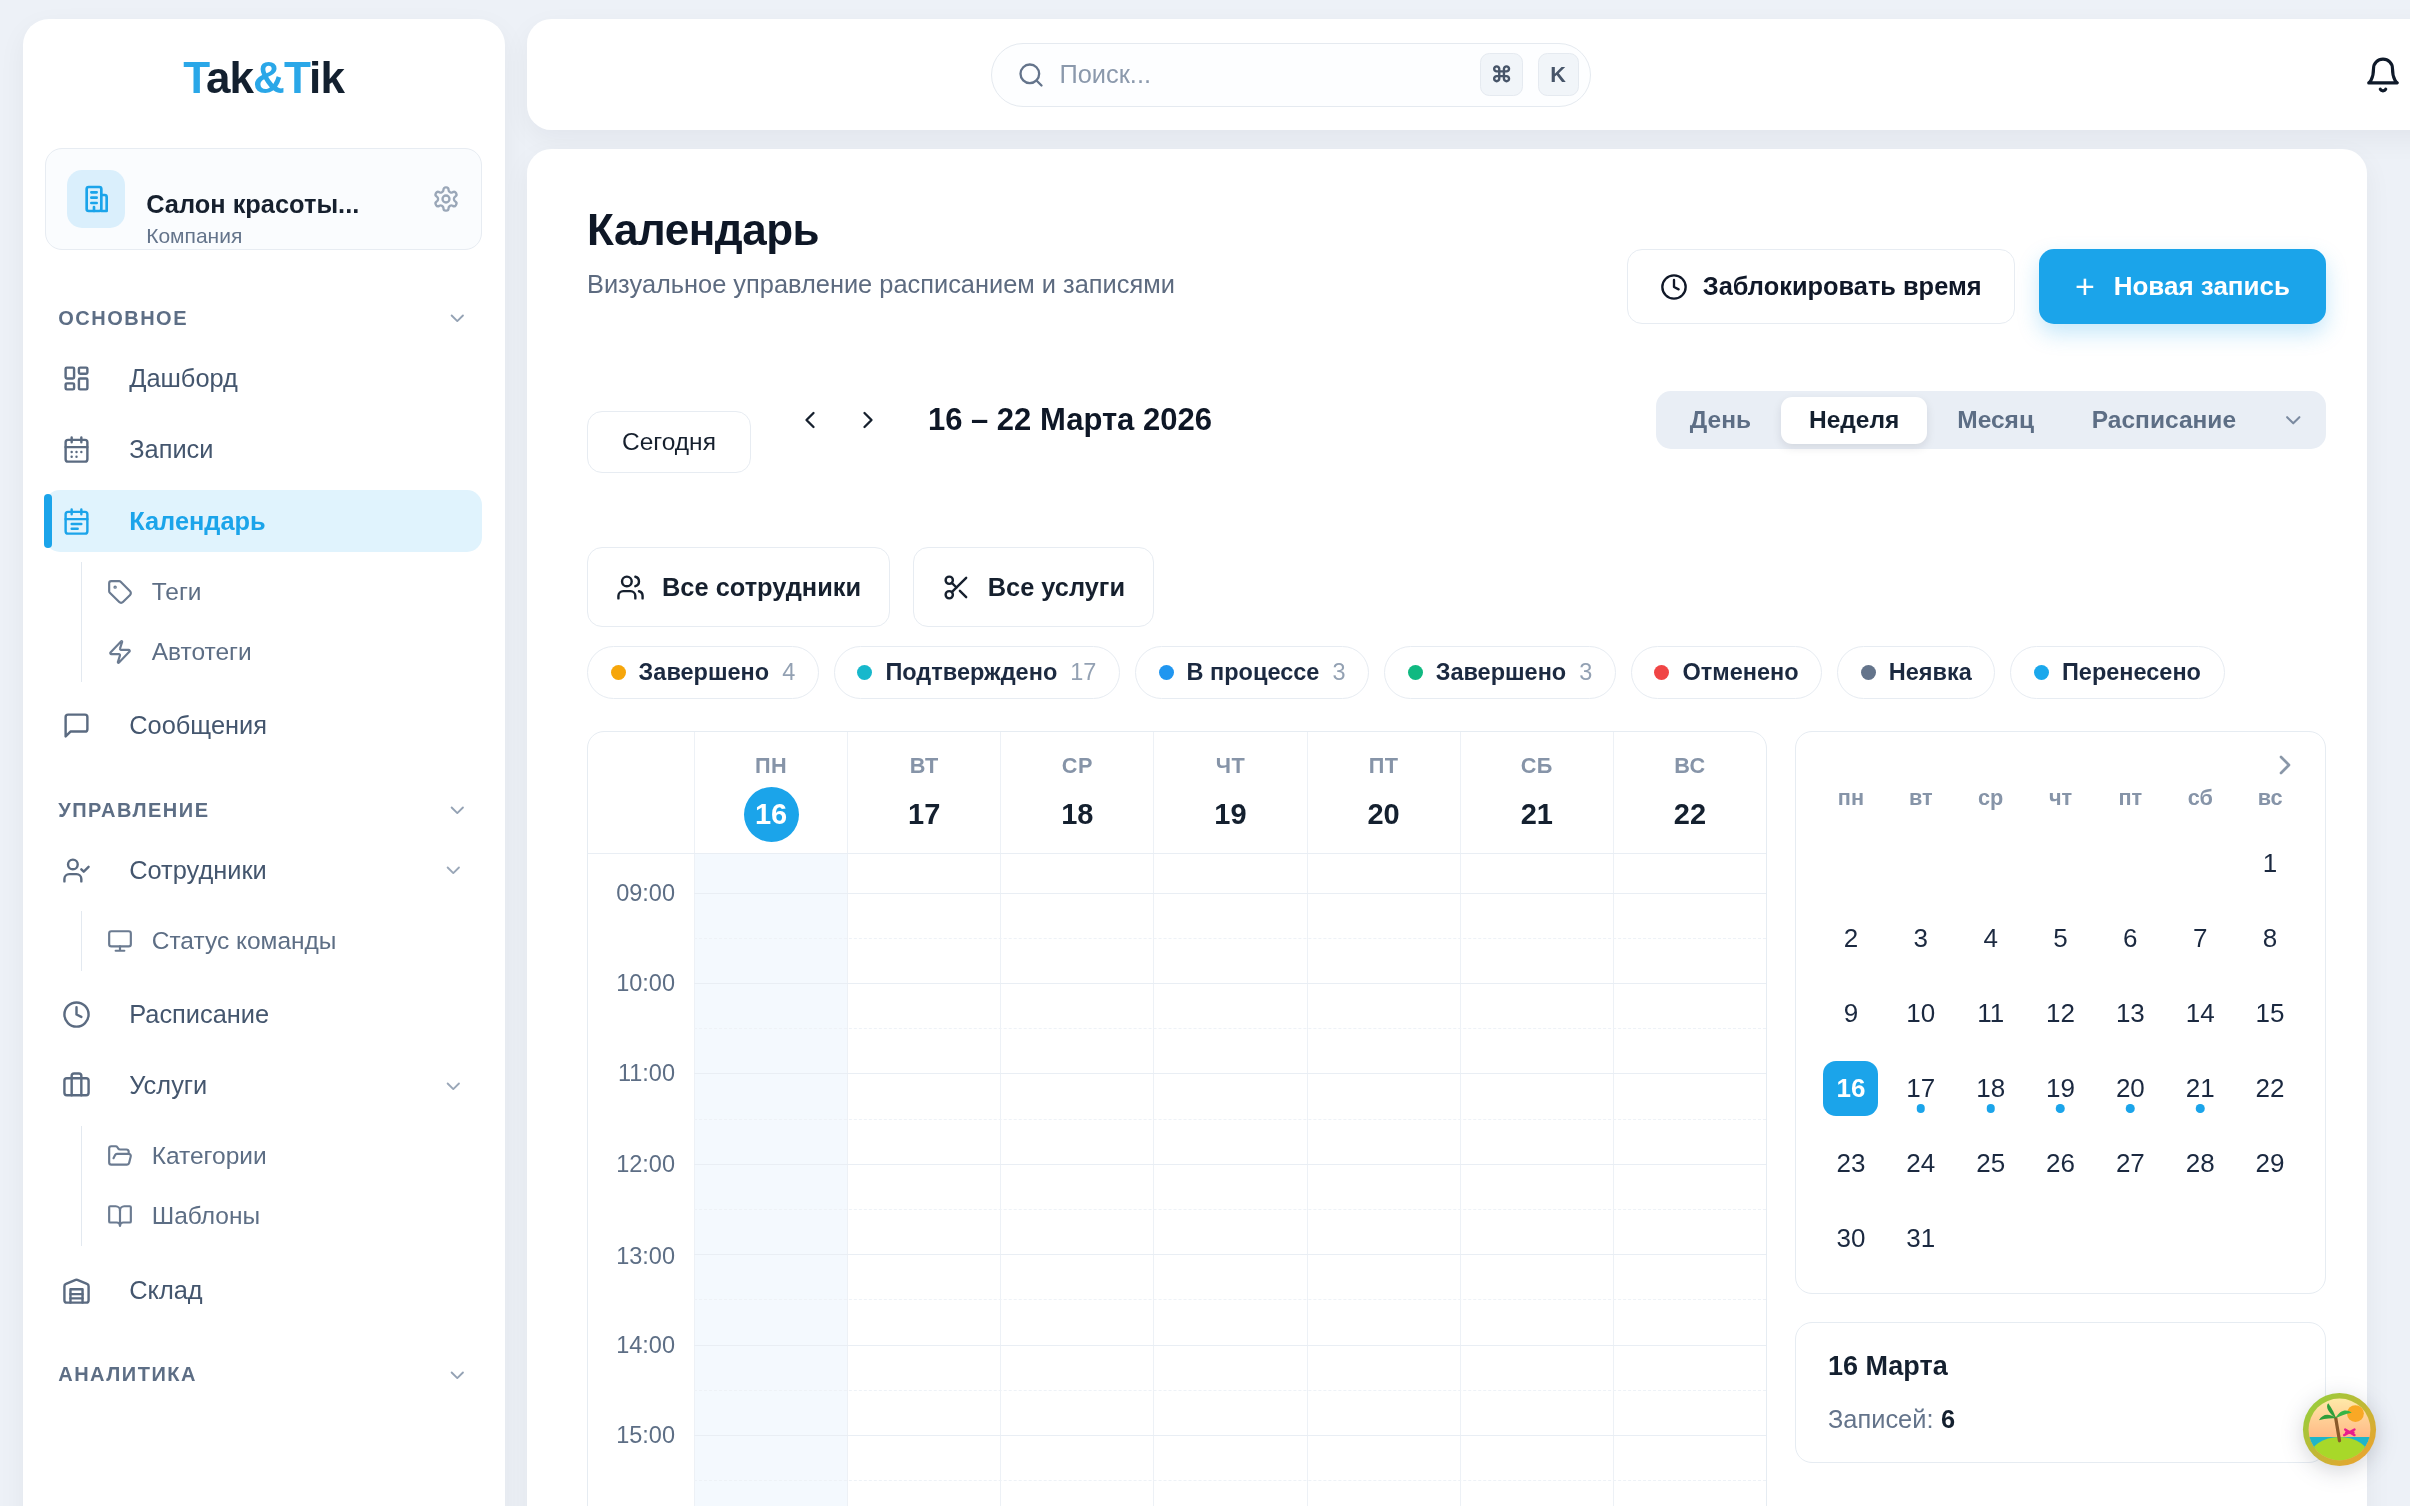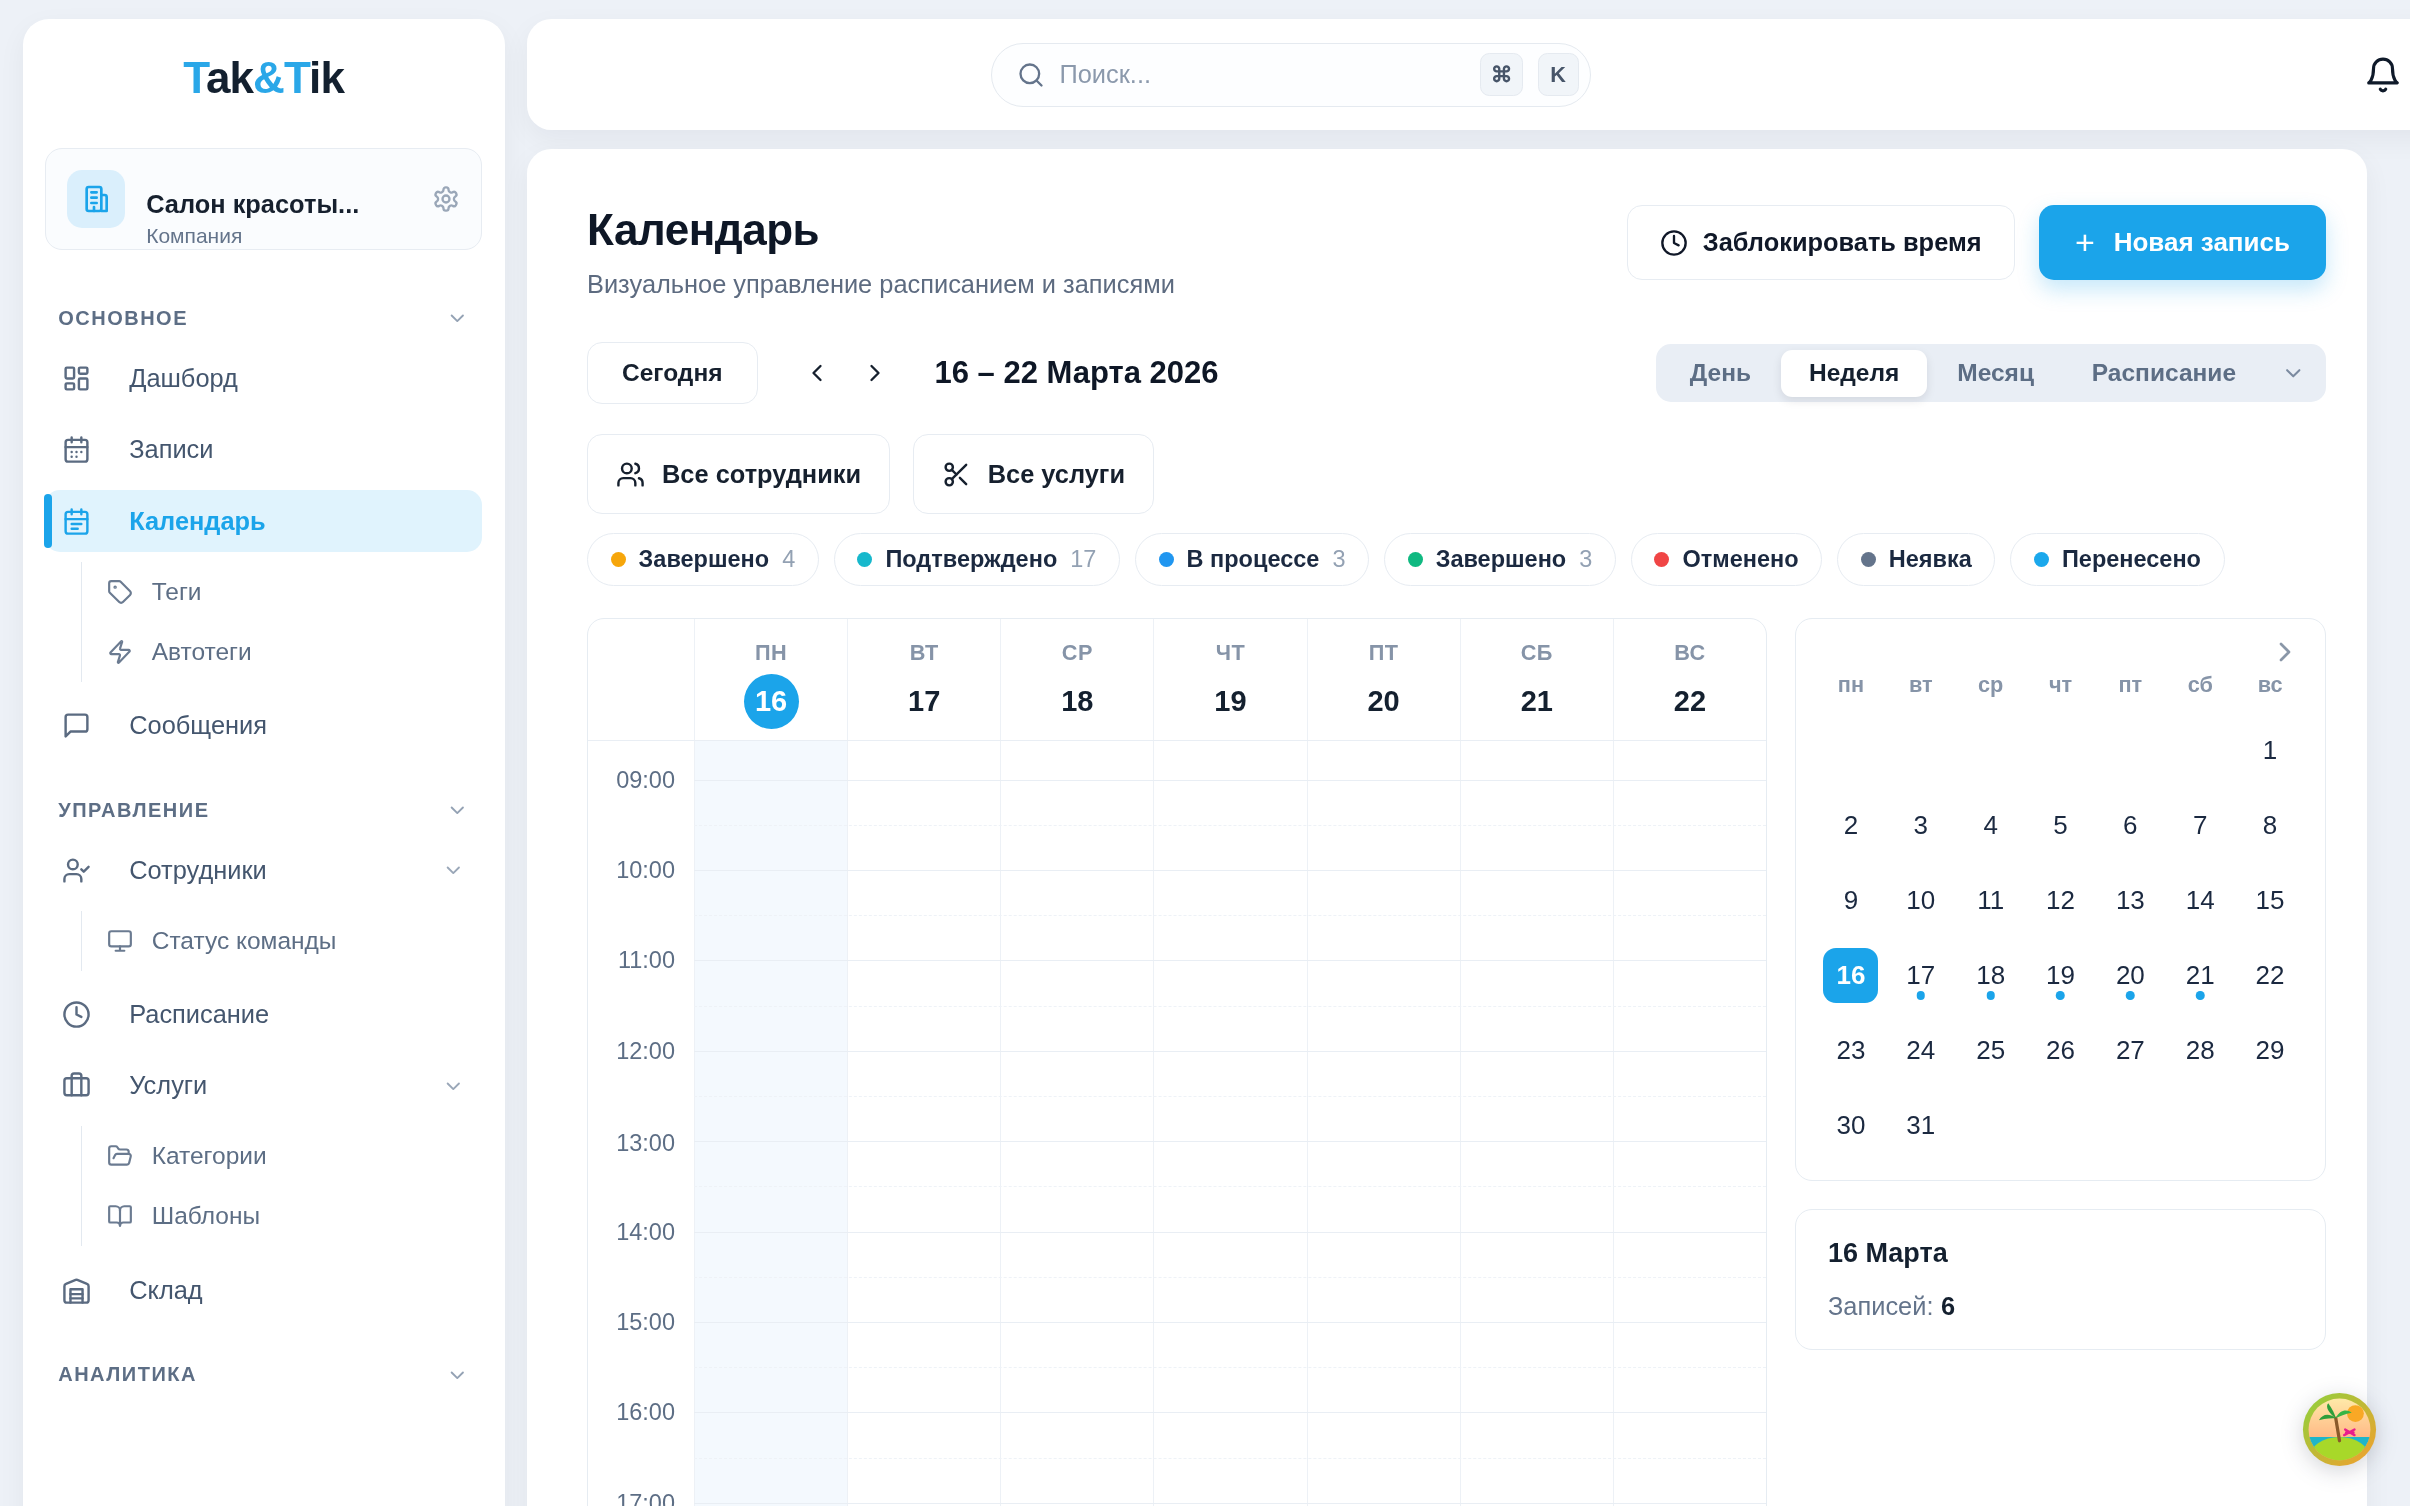--- a/index.html
+++ b/index.html
@@ -94,33 +94,33 @@
     position:absolute; left:527px; top:149px; width:1840px; height:1395px;
     background:#fff; border-radius:24.5px; padding:0 41px 0 60px;
     box-shadow:0 9.4px 28px rgba(15,23,42,.05);
   }
   .page-head { margin-top:56px; display:flex; align-items:flex-start; }
   .page-title { font-size:44px; font-weight:800; color:#0e1726; letter-spacing:-0.5px; }
   .page-sub { margin-top:15px; font-size:25.4px; color:#5d6b80; }
   .head-actions { margin-left:auto; display:flex; gap:24.5px; }
   .btn {
     display:flex; align-items:center; justify-content:center; gap:15px;
-    border-radius:15px; font-family:inherit; cursor:pointer; border:none; background:#fff;
+    border-radius:15px; font-family:inherit; cursor:pointer; border:none; background:#fff;margin-top:44px;
   }
   .btn-outline { border:1.9px solid #e7ecf2; }
   .btn-block { height:75px; padding:0 32px; font-size:25.4px; font-weight:700; color:#101828; }
   .btn-block .icn { font-size:28px; }
   .btn-new {
     height:75px; padding:0 36px; background:#1ba4ea; color:#fff;
     font-size:26px; font-weight:700; box-shadow:0 9.4px 21px rgba(27,164,234,.25);
   }
   .btn-new .plus { font-size:34px; font-weight:400; margin-right:3.8px; }
 
   .date-row { margin-top:43px; display:flex; align-items:center; }
-  .btn-today { height:62px; padding:0 34px; font-size:24.5px; font-weight:700; color:#16202e; }
+  .btn-today { height:62px; padding:0 34px; font-size:24.5px; font-weight:400; color:#16202e; }
   .nav-arrow { font-size:28px; color:#16202e; cursor:pointer; padding:7.5px; }
   .nav-arrow.prev { margin-left:38px; }
   .nav-arrow.next { margin-left:15px; }
   .range-title { margin-left:38px; font-size:31px; font-weight:800; color:#0e1726; }
   .switcher {
     margin-left:auto; height:58px; background:#e9eef5; border-radius:15px;
     display:flex; align-items:center; padding:0 5.6px; gap:1.9px;
   }
   .seg { padding:0 28px; height:47px; display:flex; align-items:center;
     font-size:24.5px; font-weight:600; color:#5d6e85; cursor:pointer; border-radius:11.3px; }

